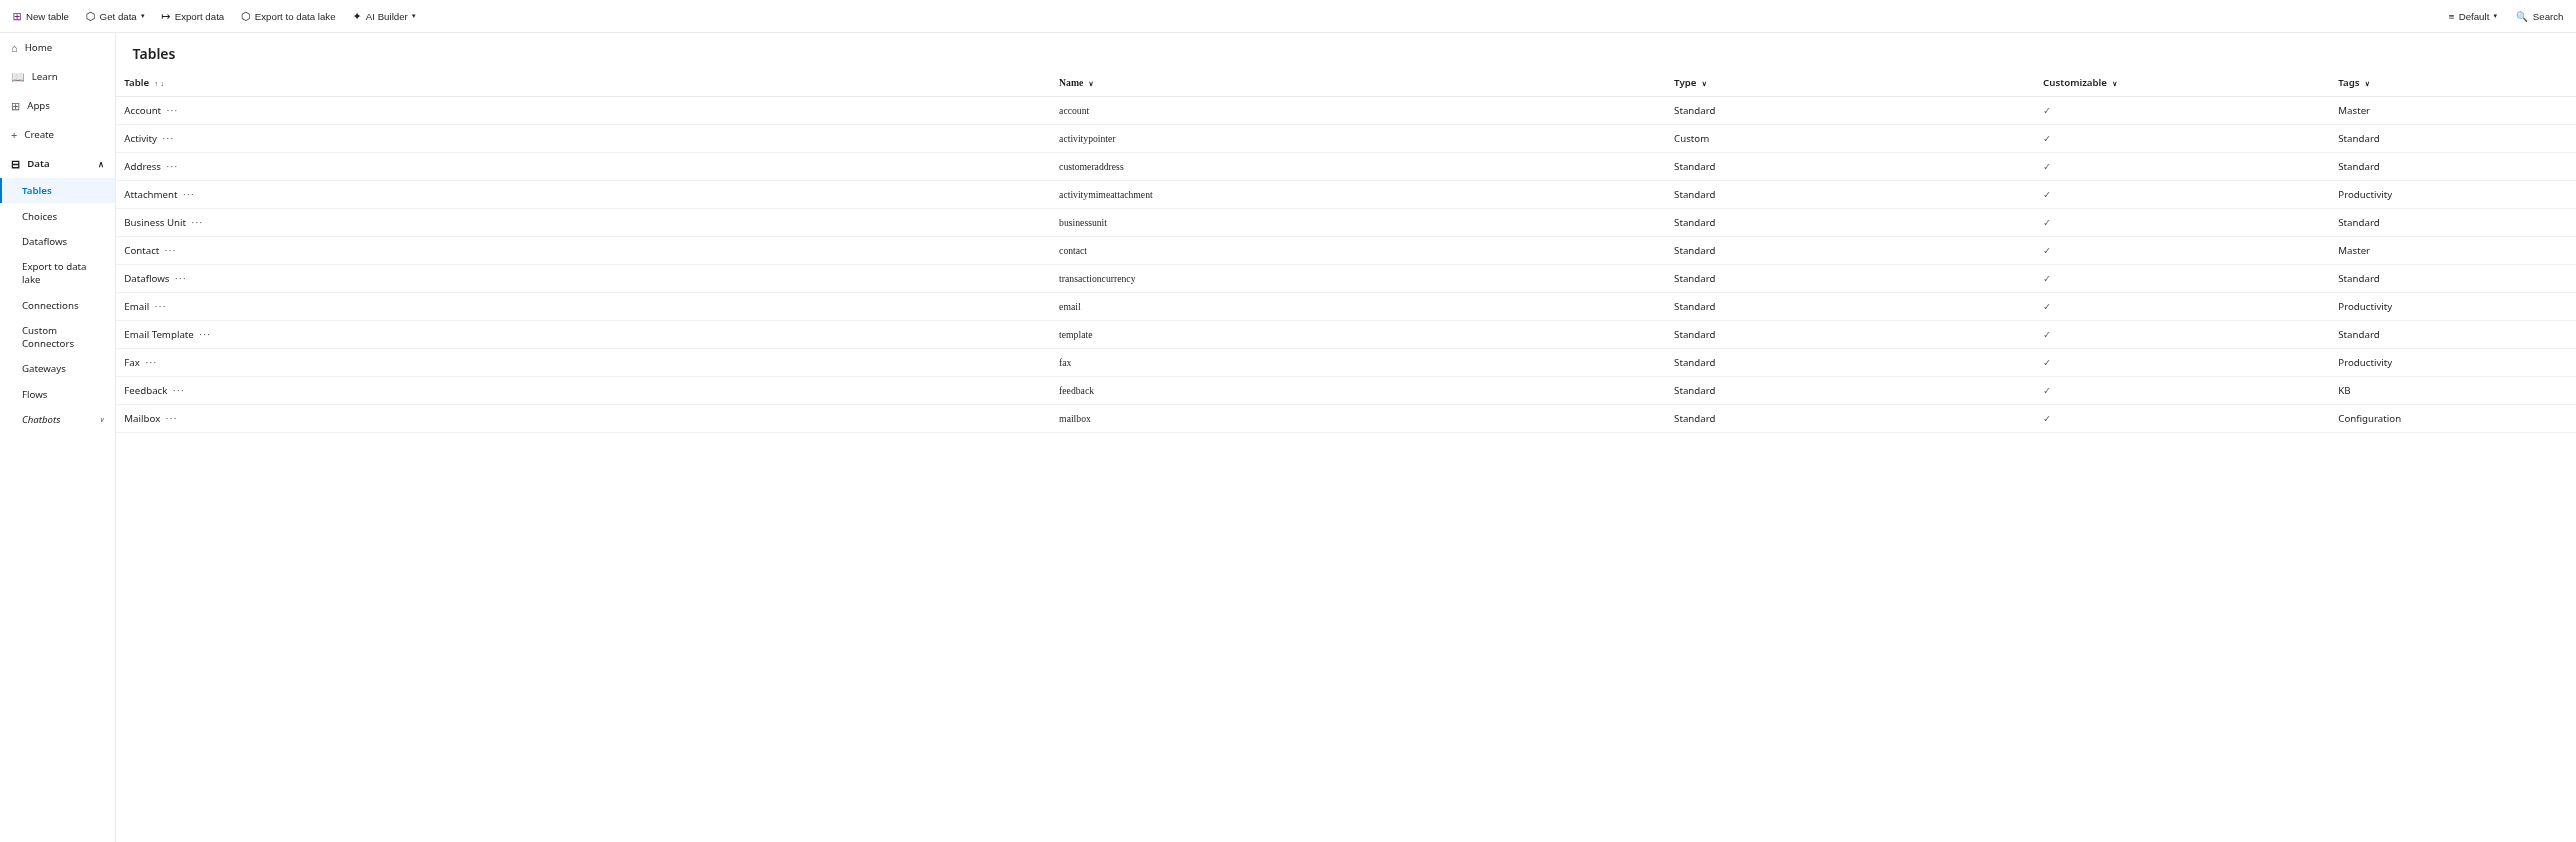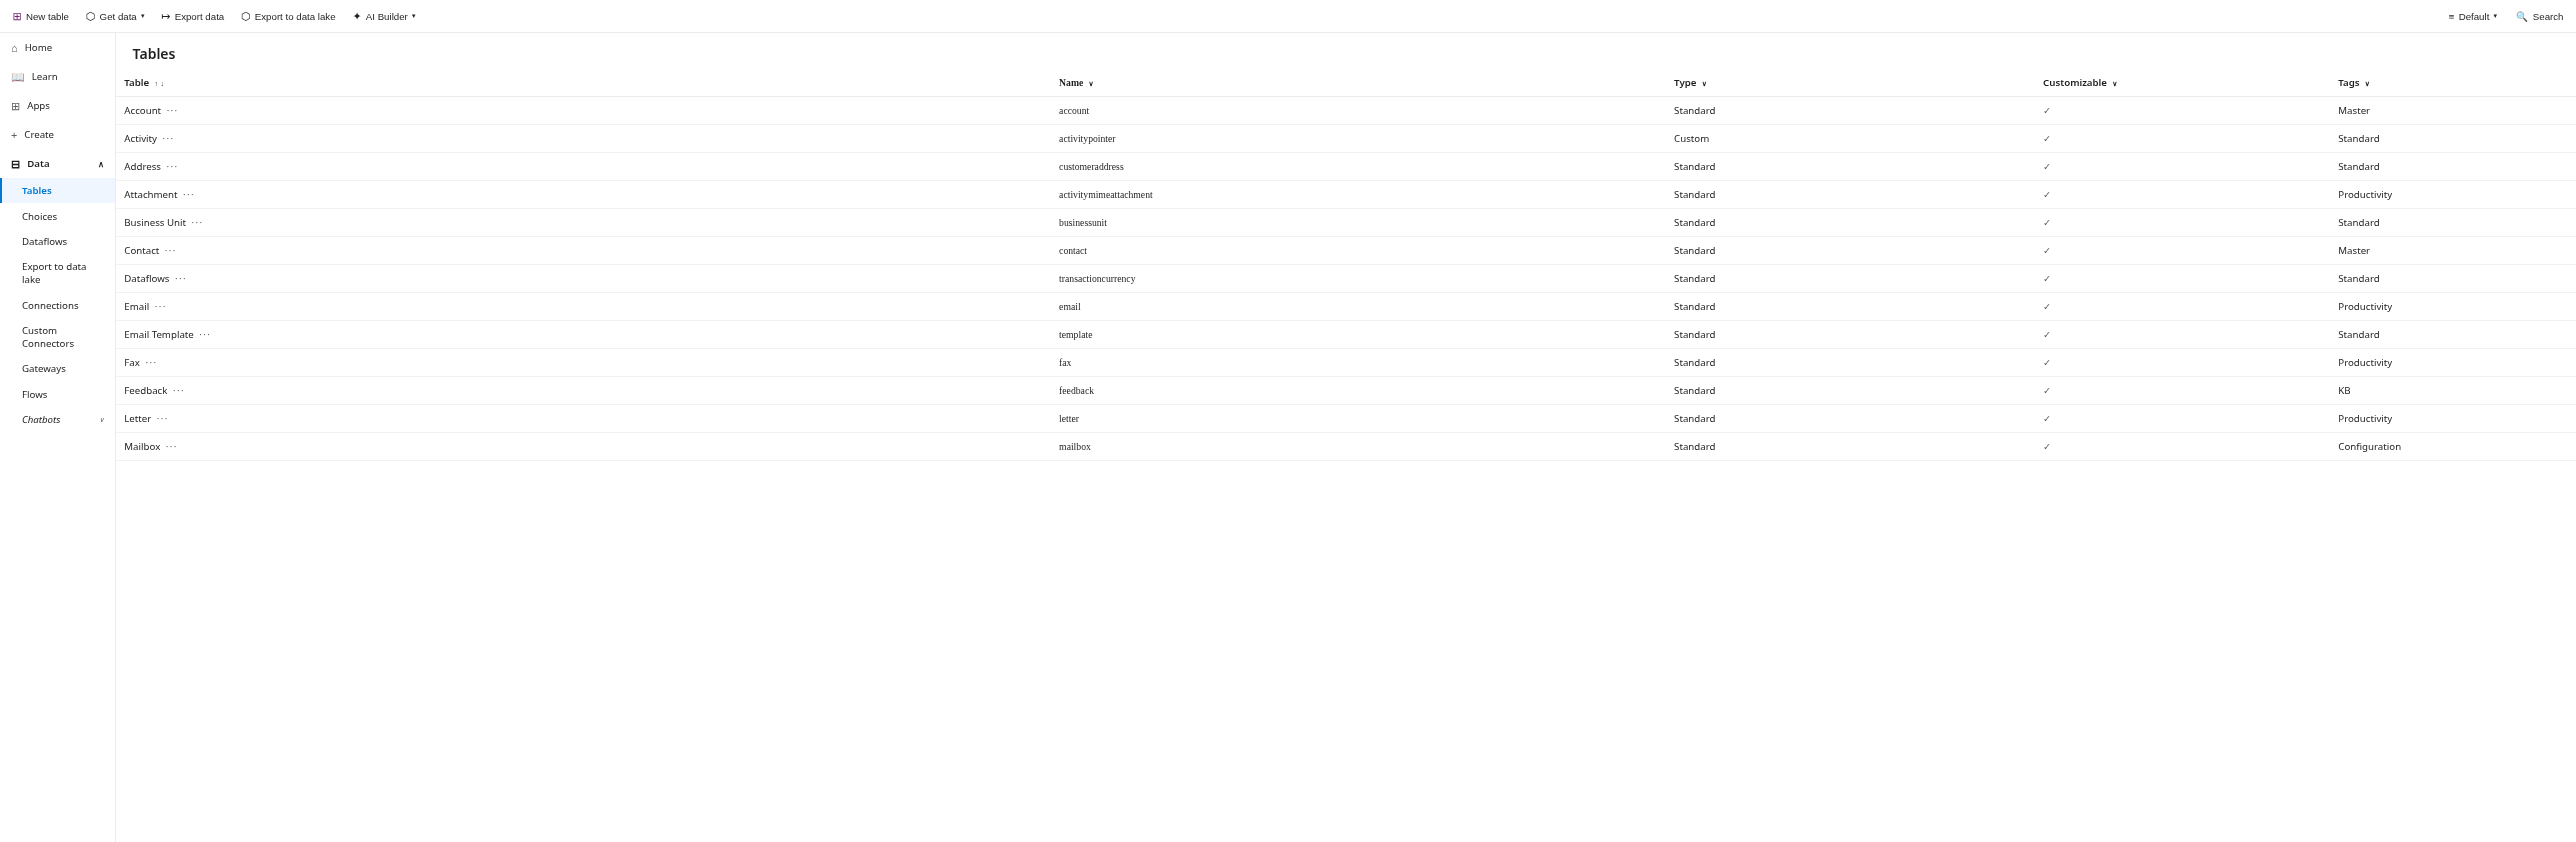--- a/index.html
+++ b/index.html
@@ -365,27 +365,20 @@
             <td class="col-tags">Productivity</td>
           </tr>
           <tr>
             <td class="col-table"><span>Feedback</span><span class="td-dots">···</span></td>
             <td class="col-name">feedback</td>
             <td class="col-type">Standard</td>
             <td class="col-customizable"><span class="check-icon">✓</span></td>
             <td class="col-tags">KB</td>
           </tr>
           <tr>
-            <td class="col-table"><span>Letter</span><span class="td-dots">···</span></td>
-            <td class="col-name">letter</td>
-            <td class="col-type">Standard</td>
-            <td class="col-customizable"><span class="check-icon">✓</span></td>
-            <td class="col-tags">Productivity</td>
-          </tr>
-          <tr>
             <td class="col-table"><span>Mailbox</span><span class="td-dots">···</span></td>
             <td class="col-name">mailbox</td>
             <td class="col-type">Standard</td>
             <td class="col-customizable"><span class="check-icon">✓</span></td>
             <td class="col-tags">Configuration</td>
           </tr>
         </tbody>
     </table>
   </div>
 </div>

